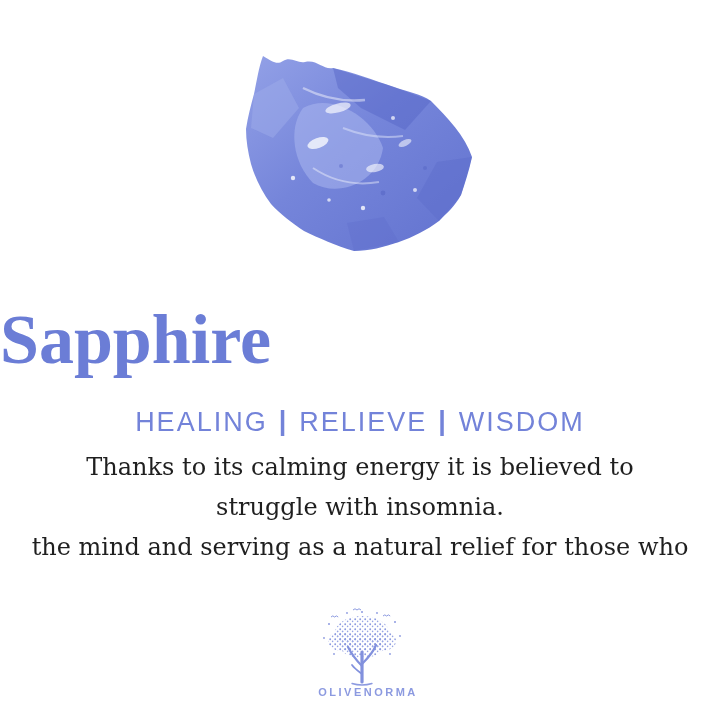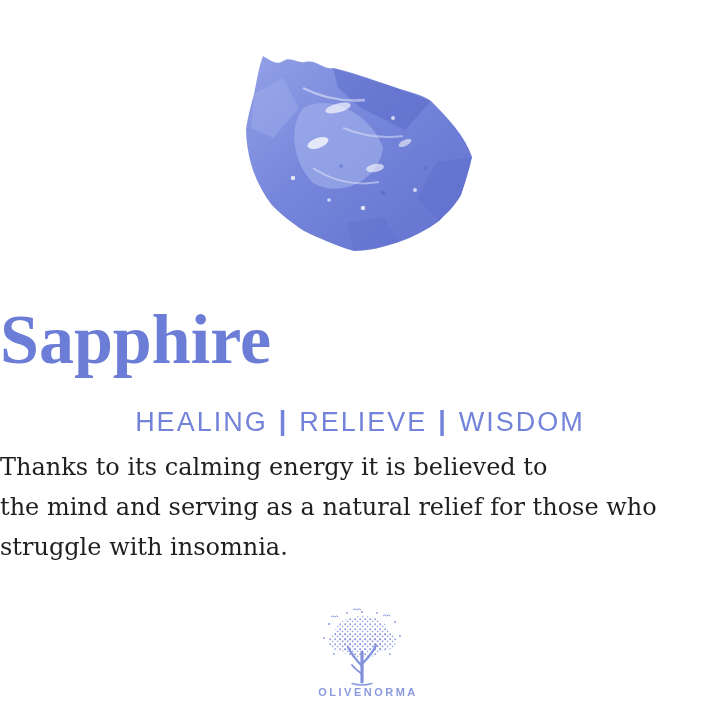--- a/index.html
+++ b/index.html
@@ -47,21 +47,21 @@
     font-weight: 700;
     margin: 0 11px;
     position: relative;
     top: -1px;
   }
   .description {
     position: absolute;
     top: 447px;
     left: 0;
     width: 720px;
-    text-align: left;
+    text-align: center;
   }
   .description .line {
     height: 40px;
     line-height: 40px;
     font-family: "DejaVu Serif", serif;
     font-size: 24px;
     color: #1f1f1f;
     white-space: nowrap;
   }
   .logo {
@@ -138,22 +138,22 @@
   </div>
 
   <div class="title">Sapphire</div>
 
   <div class="tagline">
     <span>HEALING</span><span class="sep">|</span><span>RELIEVE</span><span class="sep">|</span><span>WISDOM</span>
   </div>
 
   <div class="description">
     <div class="line">Thanks to its calming energy it is believed to</div>
+    <div class="line">struggle with insomnia.</div>
     <div class="line">the mind and serving as a natural relief for those who</div>
-    <div class="line">struggle with insomnia.</div>
   </div>
 
   <div class="logo">
     <svg width="86" height="78" viewBox="0 0 86 78">
       <defs>
         <pattern id="leafdots" width="5" height="5" patternUnits="userSpaceOnUse">
           <circle cx="1.2" cy="1.2" r="0.95" fill="#8c9ae0"></circle>
           <circle cx="3.6" cy="3.4" r="0.8" fill="#98a5e4"></circle>
         </pattern>
       </defs>

